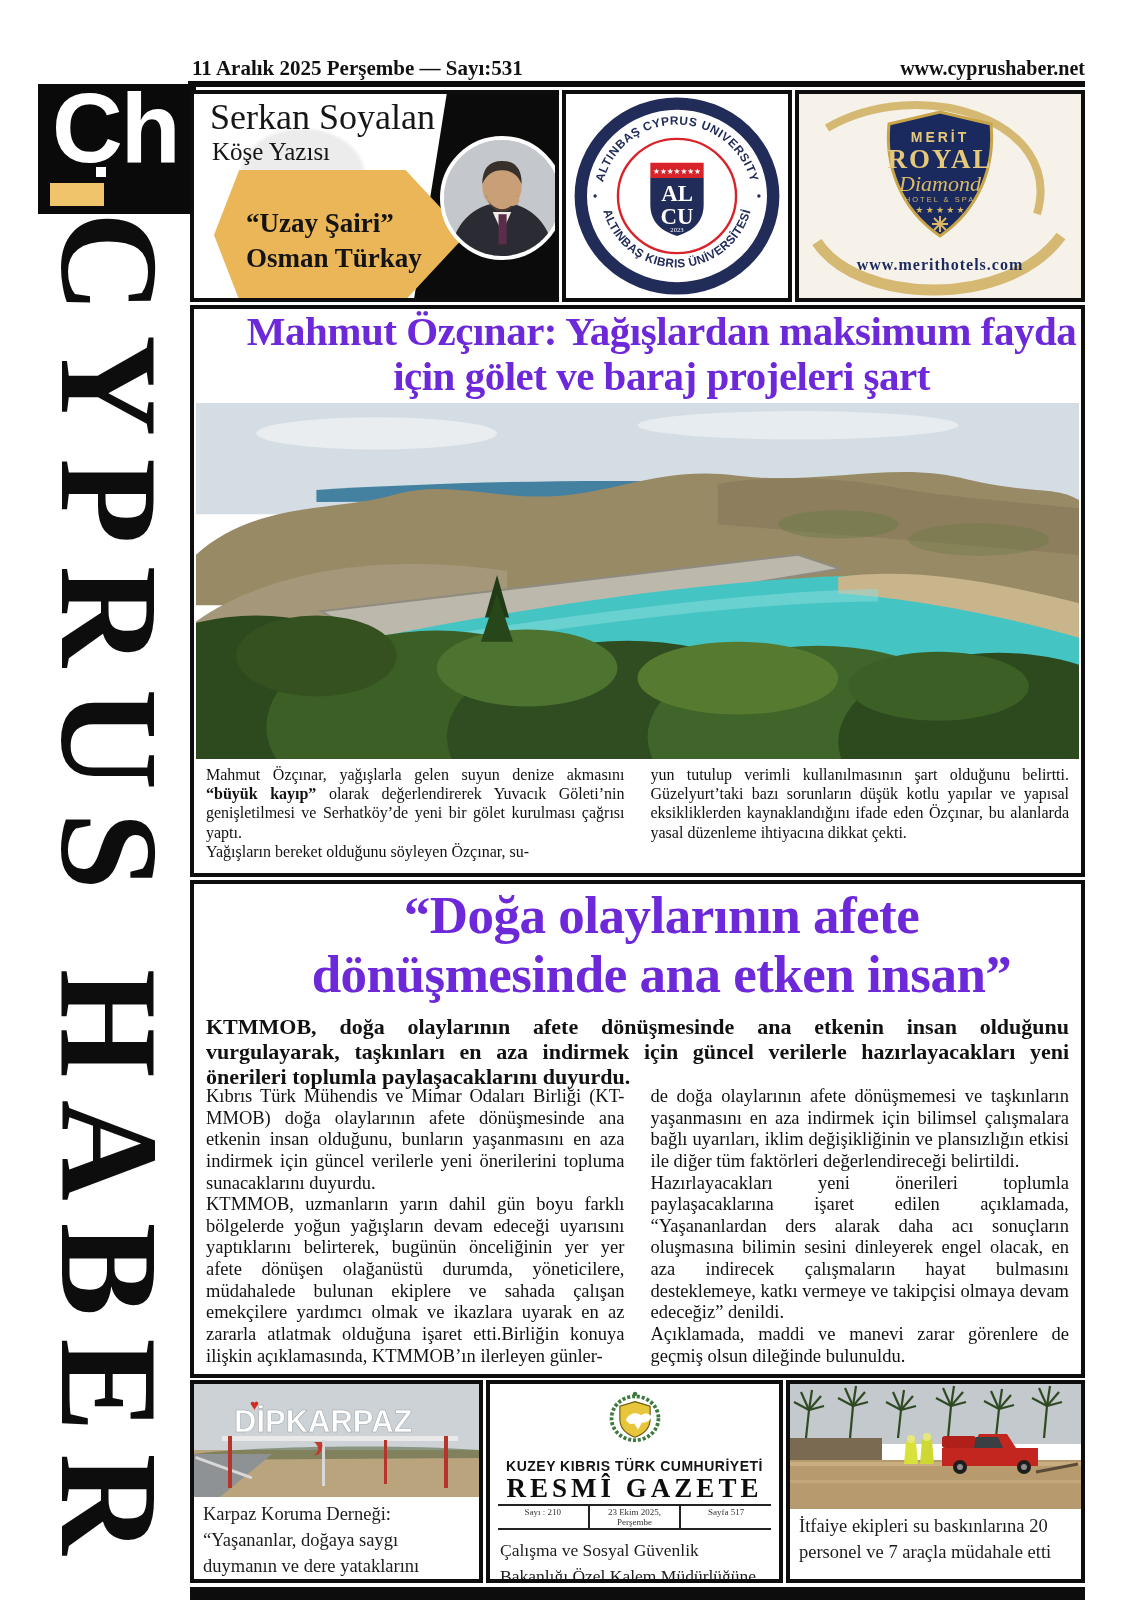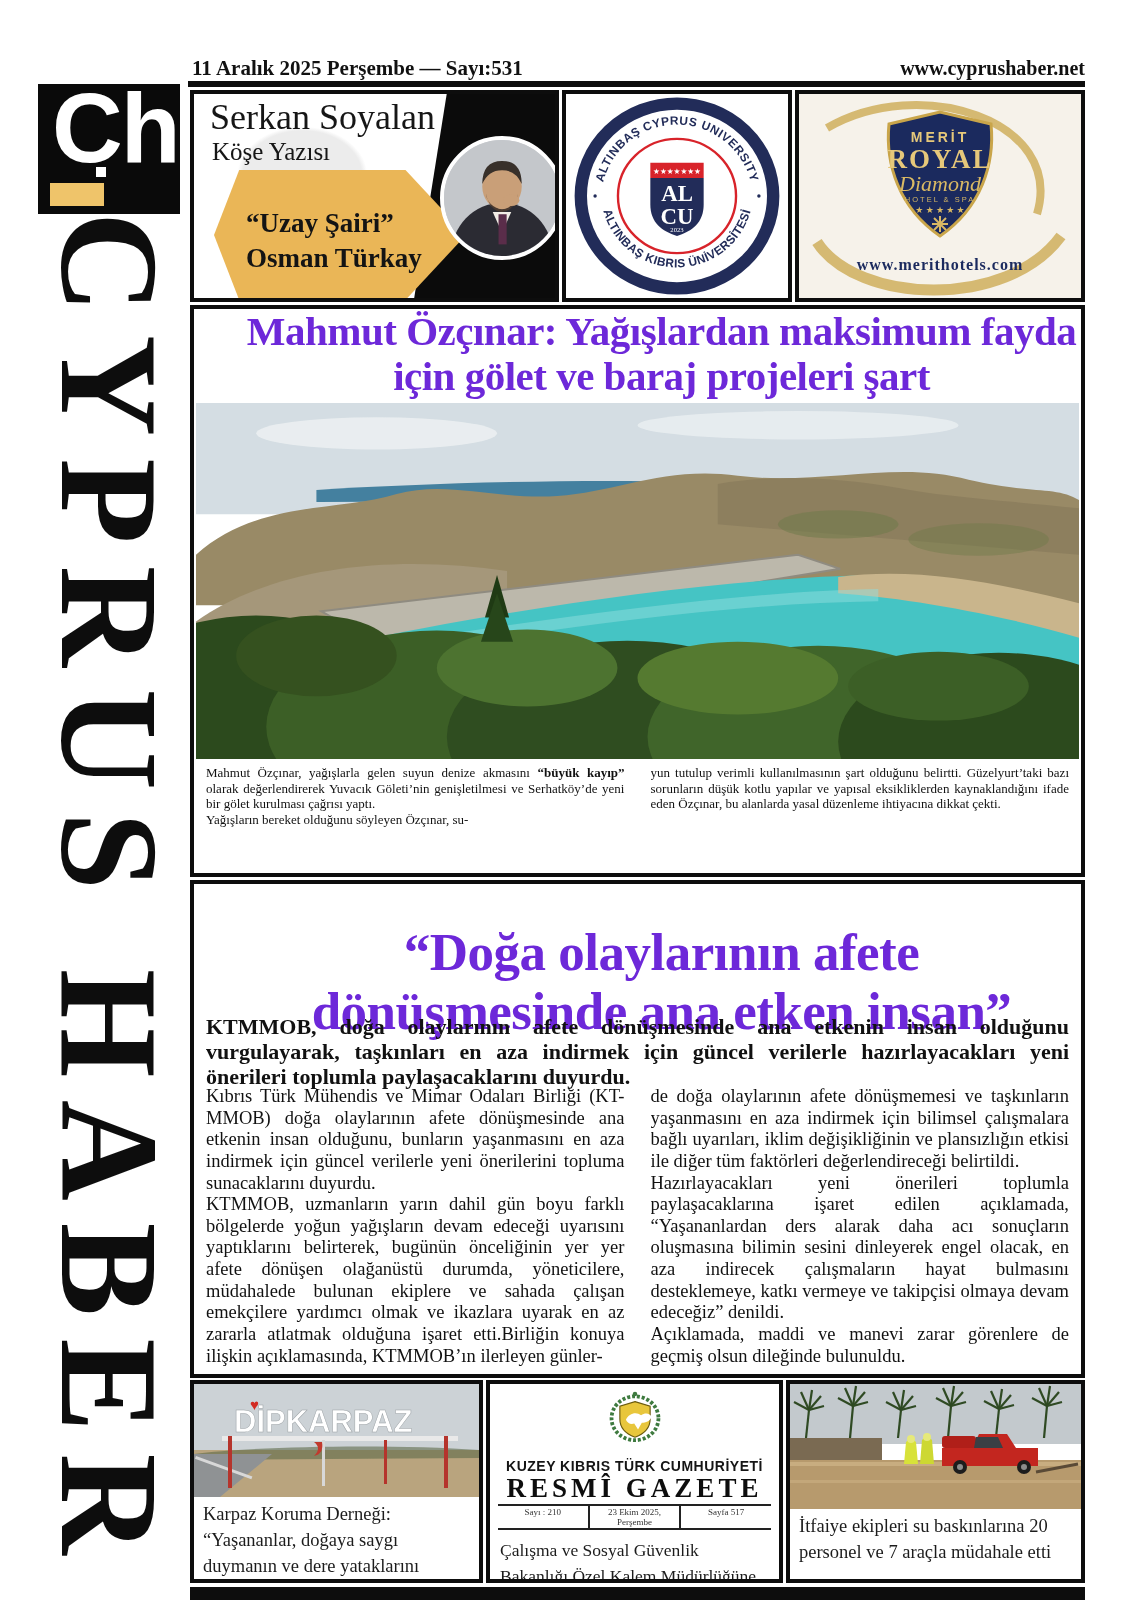--- a/index.html
+++ b/index.html
@@ -1,20 +1,20 @@
 <!DOCTYPE html>
 <html lang="tr"><head>
 <meta charset="utf-8">
 <style>
   html,body{margin:0;padding:0;background:#ffffff;}
   body{font-family:"Liberation Serif", serif;color:#111;}
   .page{position:relative;width:1131px;height:1600px;background:#fff;overflow:hidden;}
 
   
-  .ch-logo{position:absolute;left:38px;top:84px;width:142px;height:130px;background:#0a0a0a;}
+  .ch-logo{position:absolute;left:38px;top:84px;width:142px;height:130px;background:#0a0a0a;padding-left:16px;}
   .ch-logo .ch-text{position:absolute;left:14px;top:-12px;color:#fff;font-family:"Liberation Sans",sans-serif;font-weight:bold;font-size:98px;letter-spacing:-2px;}
   .ch-gold{position:absolute;left:12px;bottom:8px;width:54px;height:23px;background:#efc46a;}
   .ch-dot{position:absolute;left:58px;bottom:37px;width:10px;height:10px;background:#fff;}
   .vertical-title{position:absolute;left:34px;top:212px;width:150px;height:1368px;overflow:hidden;
     writing-mode:vertical-rl;font-weight:bold;font-size:140px;letter-spacing:22px;line-height:150px;color:#0d0d0d;
     font-family:"Liberation Serif",serif;white-space:nowrap;}
 
   
   .date-line{position:absolute;left:192px;top:56px;font-weight:bold;font-size:21px;}
   .site-line{position:absolute;right:46px;top:57px;font-weight:bold;font-size:20px;}
@@ -37,24 +37,24 @@
     border:4px solid #fff;overflow:hidden;background:#c9ccd0;}
   .box-university{left:562px;width:230px;display:flex;align-items:center;justify-content:center;}
   .box-hotel{left:795px;width:290px;background:#f6f2ea;}
 
   
   .frame{position:absolute;left:190px;width:895px;border:4px solid #0d0d0d;box-sizing:border-box;background:#fff;overflow:hidden;}
   .frame1{top:305px;height:572px;}
   .frame2{top:880px;height:498px;}
   .headline{position:absolute;left:0;right:0;text-align:center;font-weight:bold;letter-spacing:-0.5px;color:#6d28d9;padding-left:48px;}
   .h1a{top:0px;font-size:41px;line-height:1.1;}
-  .h2a{top:2px;font-size:53px;line-height:1.12;margin-top:37px;}
+  .h2a{top:2px;font-size:53px;line-height:1.12;}
   .a1-photo{position:absolute;left:2px;top:94px;width:883px;height:356px;}
   .cols{position:absolute;display:flex;gap:26px;text-align:justify;}
-  .a1-cols{left:12px;right:12px;top:456px;bottom:3px;font-size:13px;line-height:1.2;}
+  .a1-cols{left:12px;right:12px;top:456px;bottom:3px;font-size:16px;line-height:1.2;}
   .a2-cols{left:12px;right:12px;top:202px;bottom:2px;font-size:18.5px;line-height:1.17;}
   .cols .col{flex:1 1 0;overflow:hidden;}
   .cols p{margin:0;}
   .lede{position:absolute;left:12px;right:12px;top:130px;font-weight:bold;font-size:22px;line-height:1.14;text-align:justify;}
 
   
   .bbox{position:absolute;top:1380px;height:203px;border:4px solid #0d0d0d;box-sizing:border-box;background:#fff;overflow:hidden;}
   .boxK{left:190px;width:293px;}
   .boxG{left:486px;width:297px;}
   .boxF{left:786px;width:299px;}

